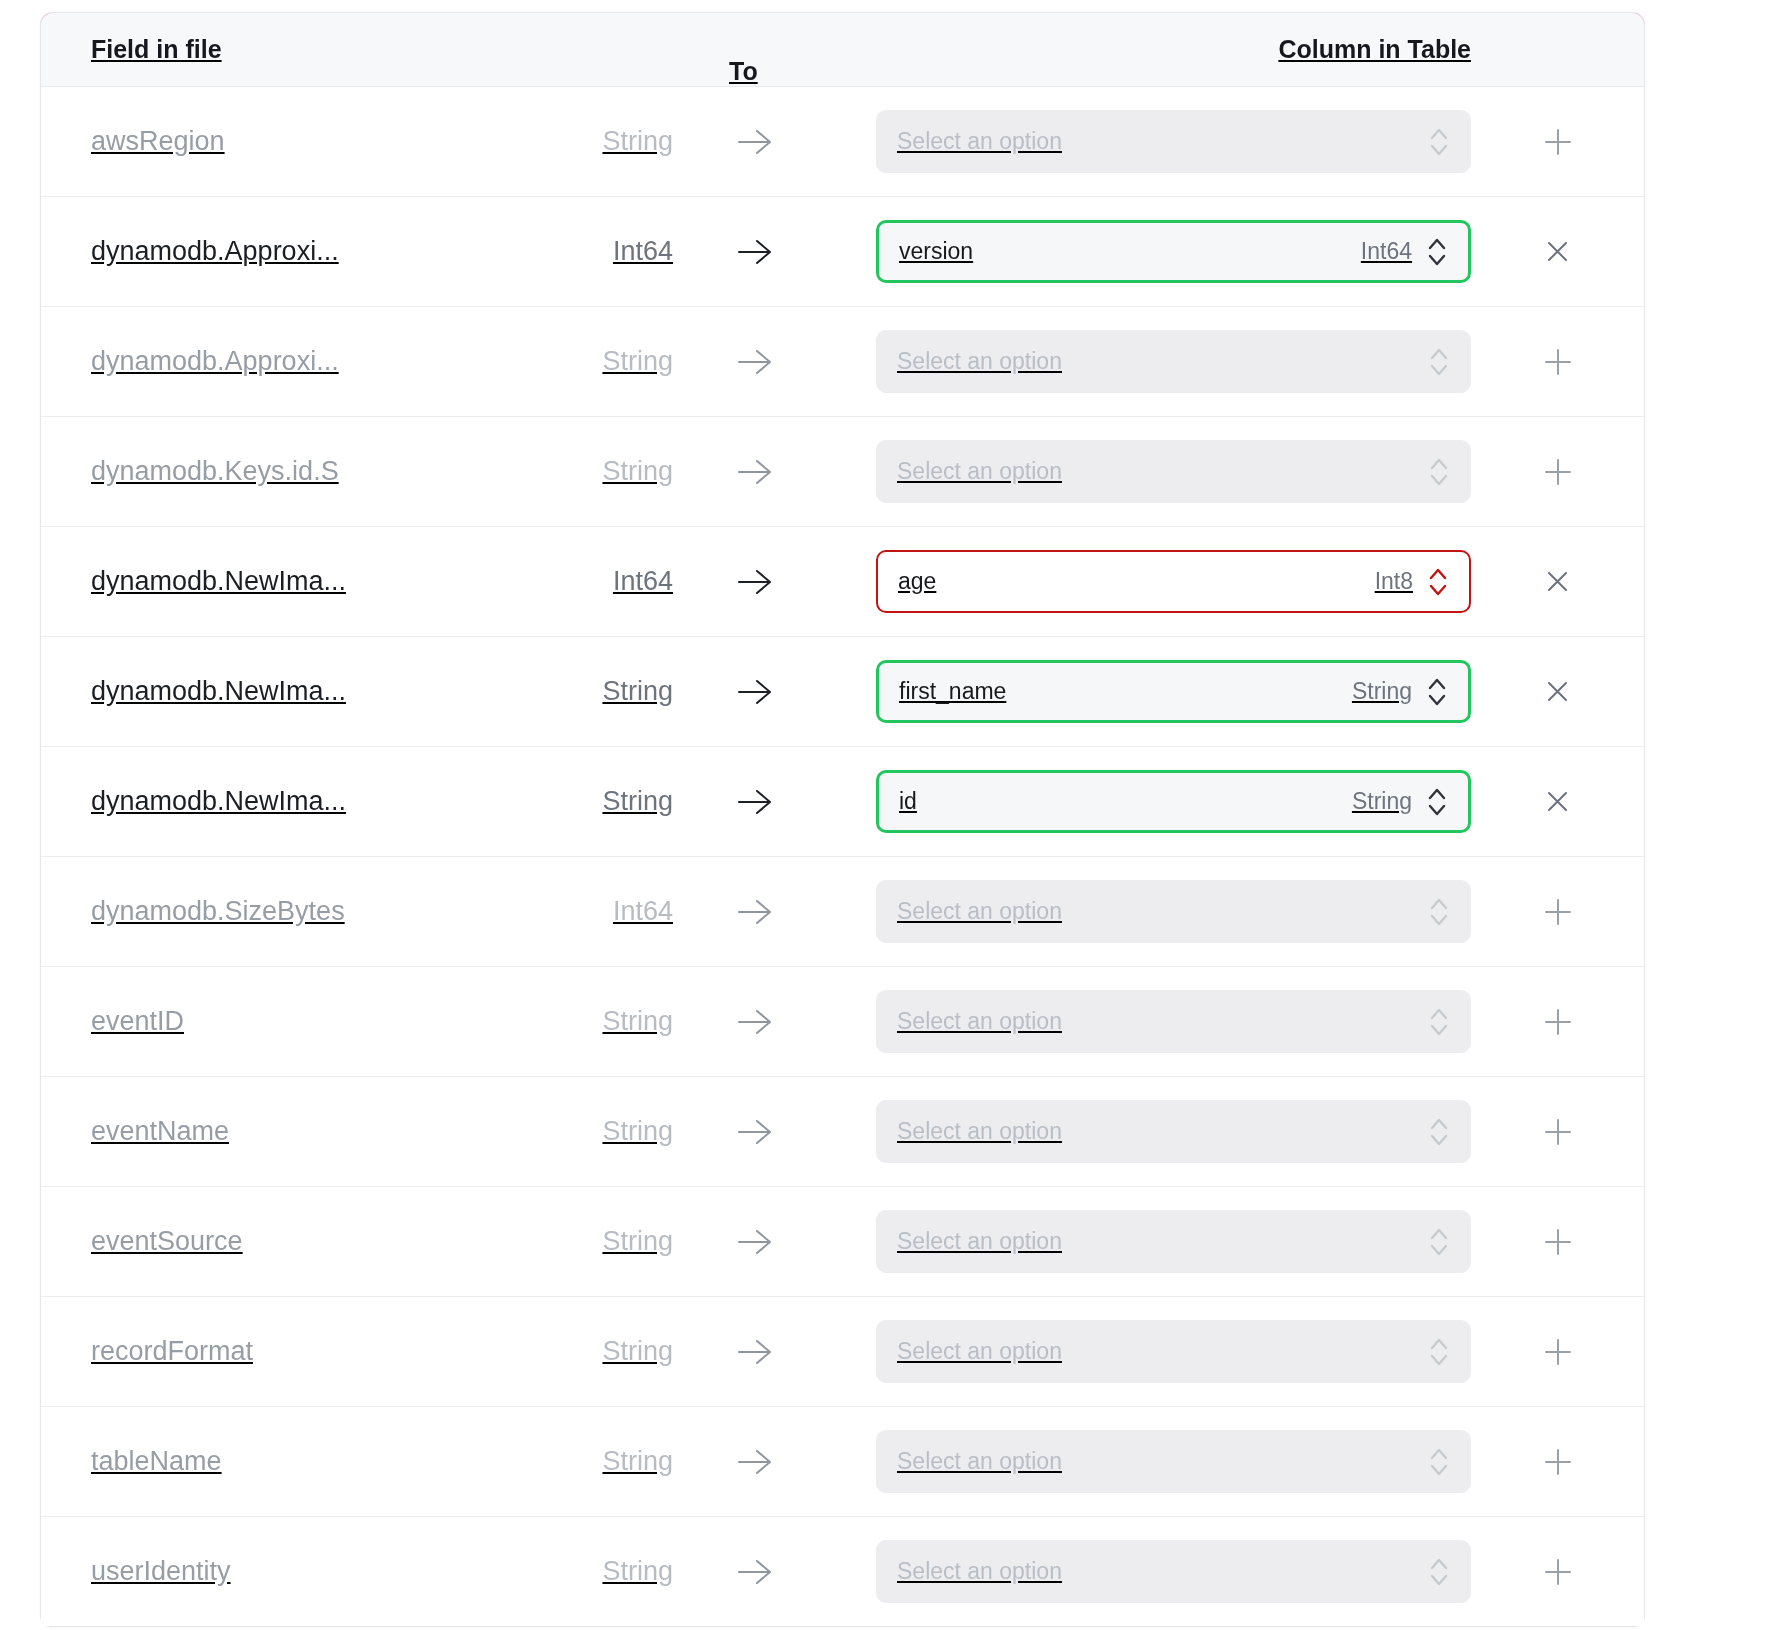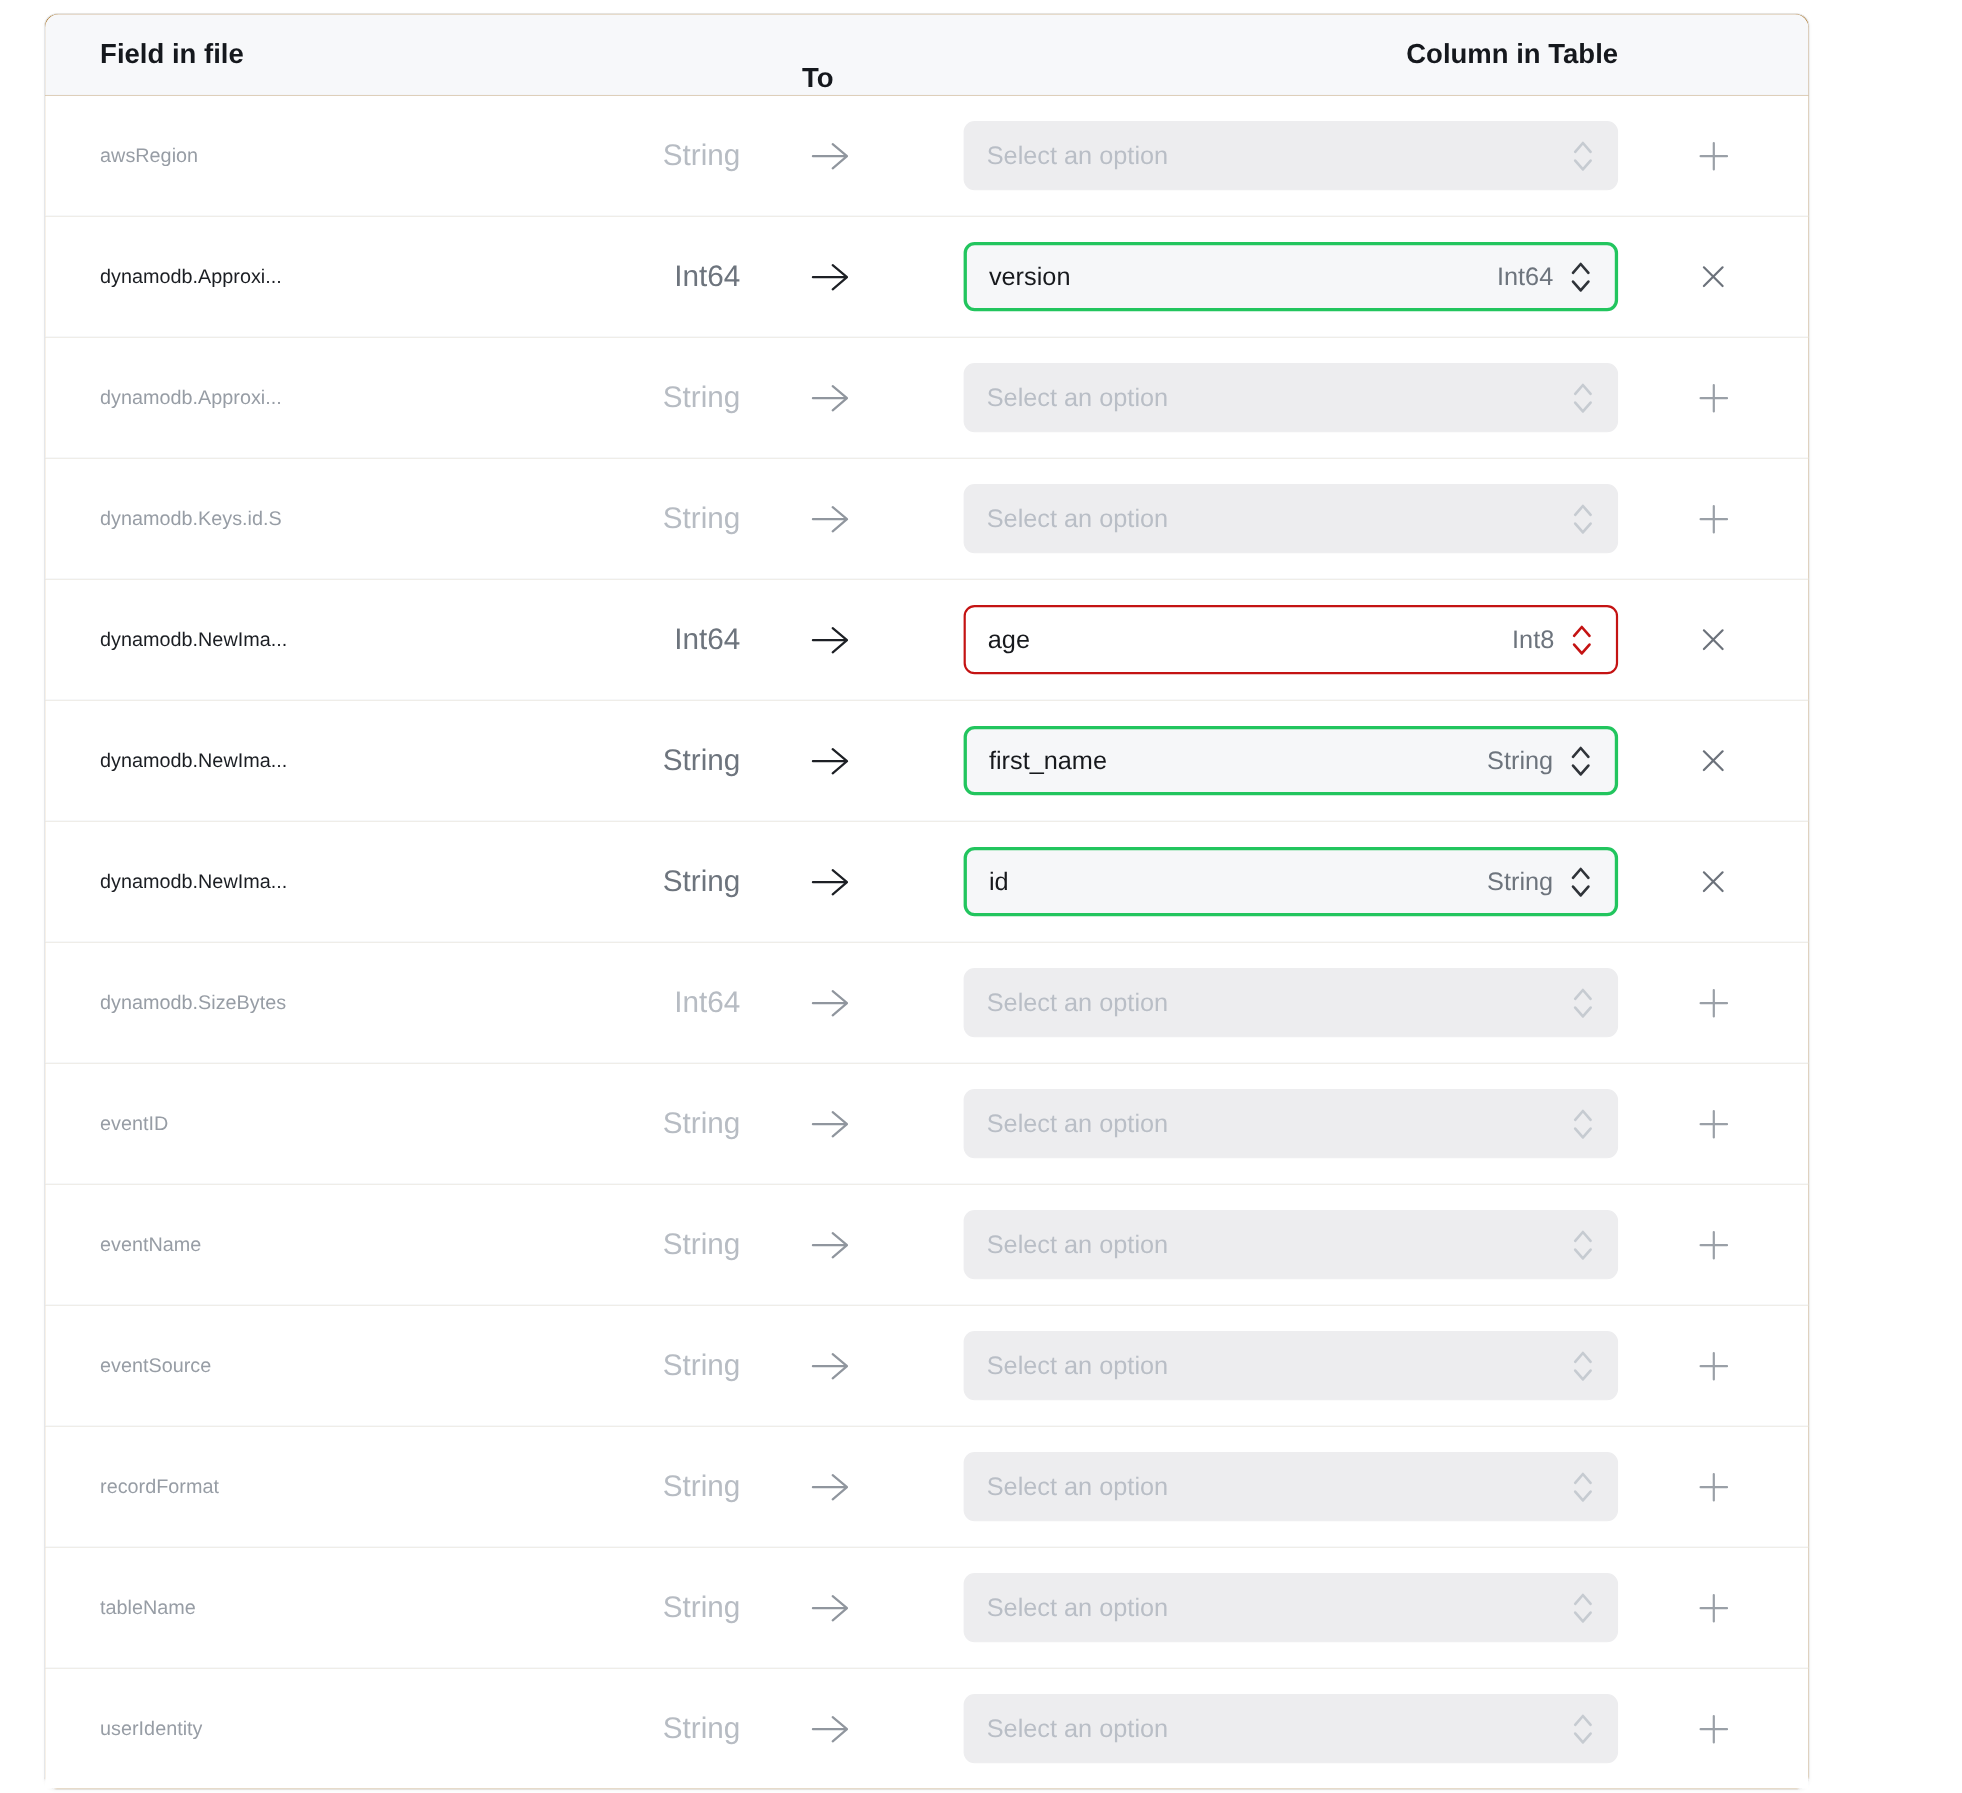--- a/index.html
+++ b/index.html
@@ -6,25 +6,26 @@
   body{
     width:1784px;height:1630px;
     background:#ffffff;
     font-family:"Liberation Sans","DejaVu Sans",sans-serif;
     overflow:hidden;
     -webkit-font-smoothing:antialiased;
   }
   .map-table{
     position:absolute;left:40px;top:12px;
     width:1603px;
-    background:#a16207;
+    background:#f9a8d4;
     border:1px solid #e5e7ea;
     border-radius:12px;
     box-shadow:0 1px 3px rgba(20,22,26,0.04);
     box-sizing:content-box;
+    text-decoration:underline;
   }
   .thead{
     display:grid;
     grid-template-columns:632px 203px 595px 1fr;
     align-items:center;
     height:73px;
     background:#f7f8fa;
     border-bottom:1px solid #e9ebee;
     border-radius:12px 12px 0 0;
     font-size:25px;font-weight:700;color:#15181d;
@@ -39,21 +40,21 @@
     height:109px;
     border-bottom:1px solid #eceef1;
     background:#ffffff;
   }
   .row:last-child{border-bottom:none;}
   .name-cell{
     display:flex;justify-content:space-between;align-items:center;
     padding-left:50px;min-width:0;
   }
   .fname{
-    font-size:18px;
+    font-size:27px;
     overflow:hidden;text-overflow:ellipsis;white-space:nowrap;
     max-width:470px;
   }
   .ftype{font-size:27px;}
   .row--mapped .fname{color:#1b1e23;}
   .row--mapped .ftype{color:#6d747d;}
   .row--unmapped .fname{color:#979da5;}
   .row--unmapped .ftype{color:#b7bcc3;}
   .arrow-cell{display:flex;align-items:center;padding-left:64px;}
   .row--mapped .arrow{color:#1d2025;}

